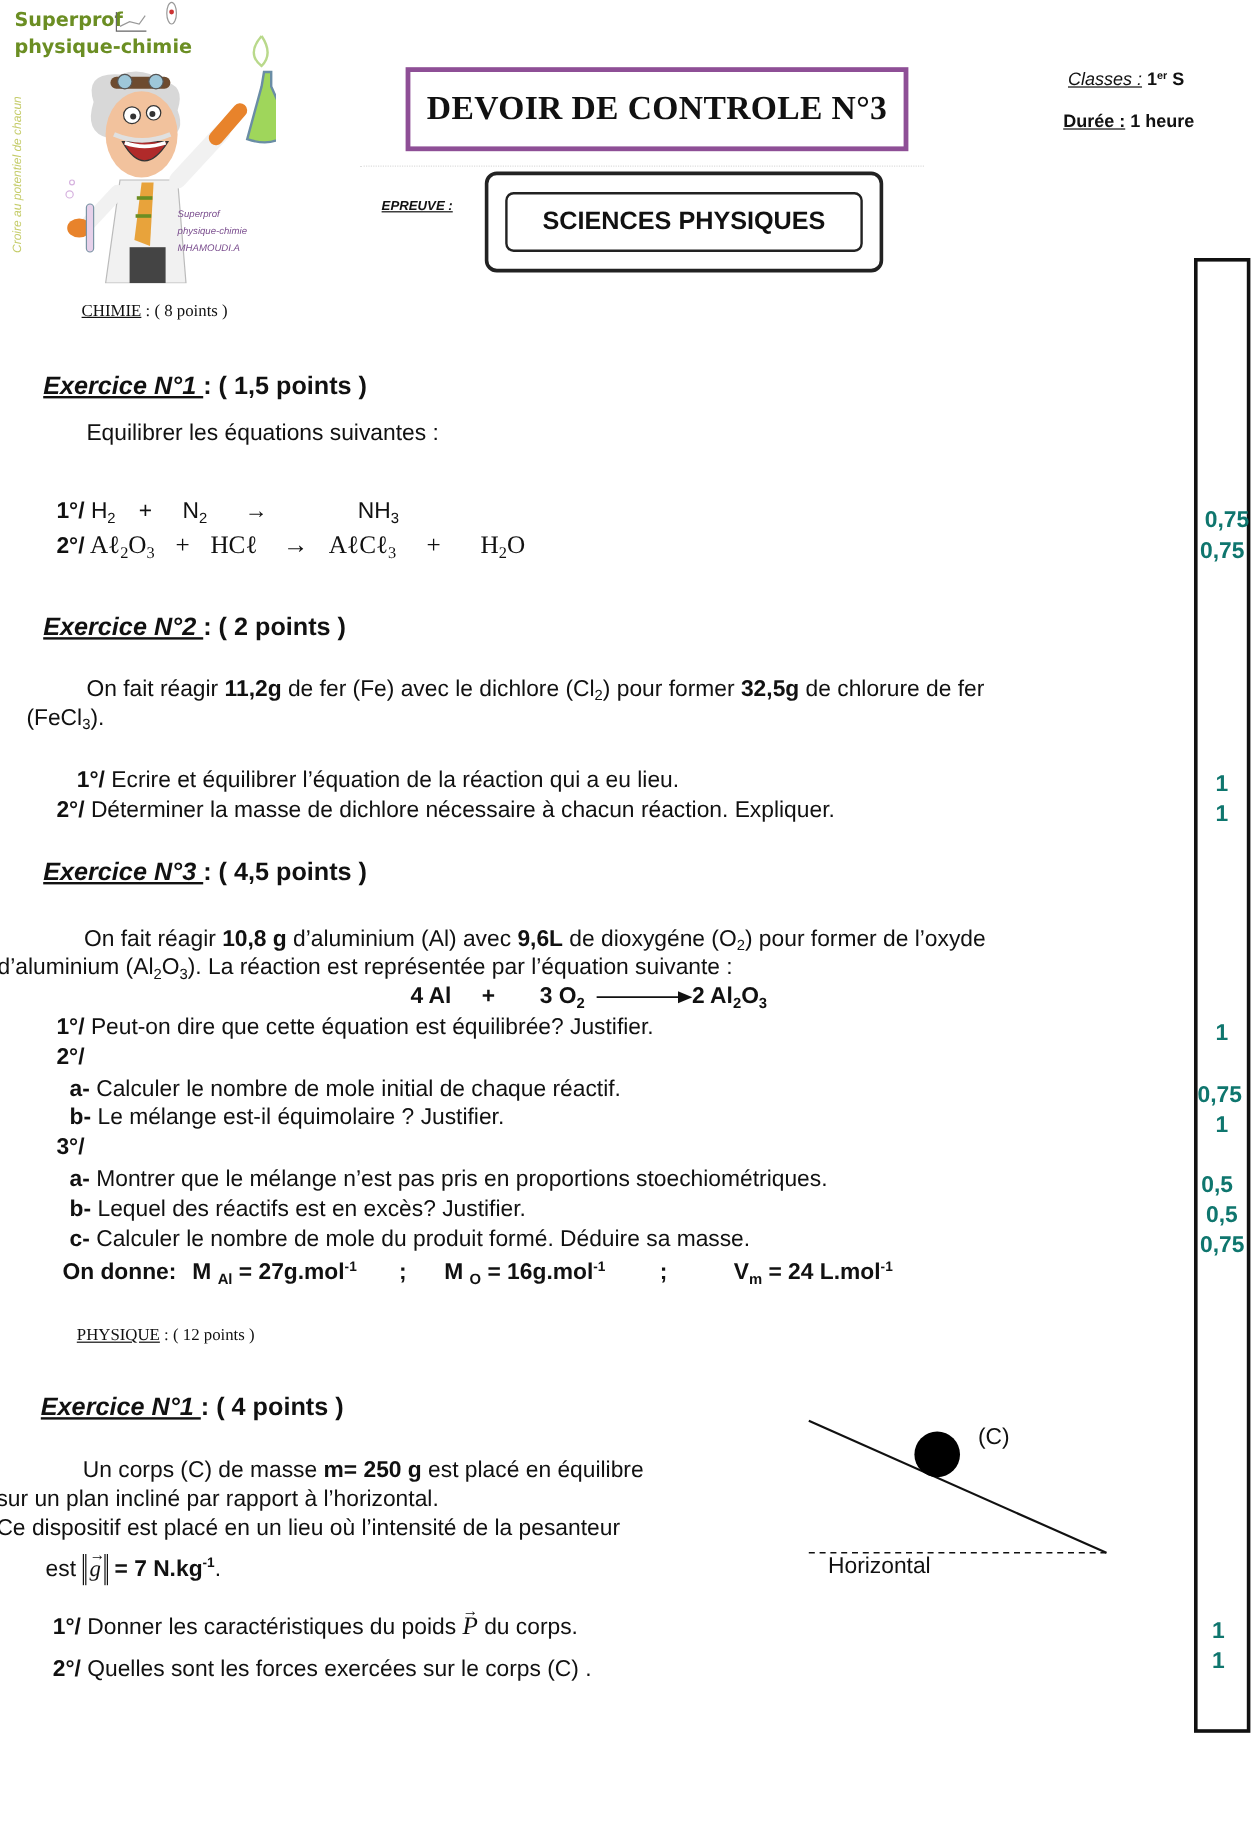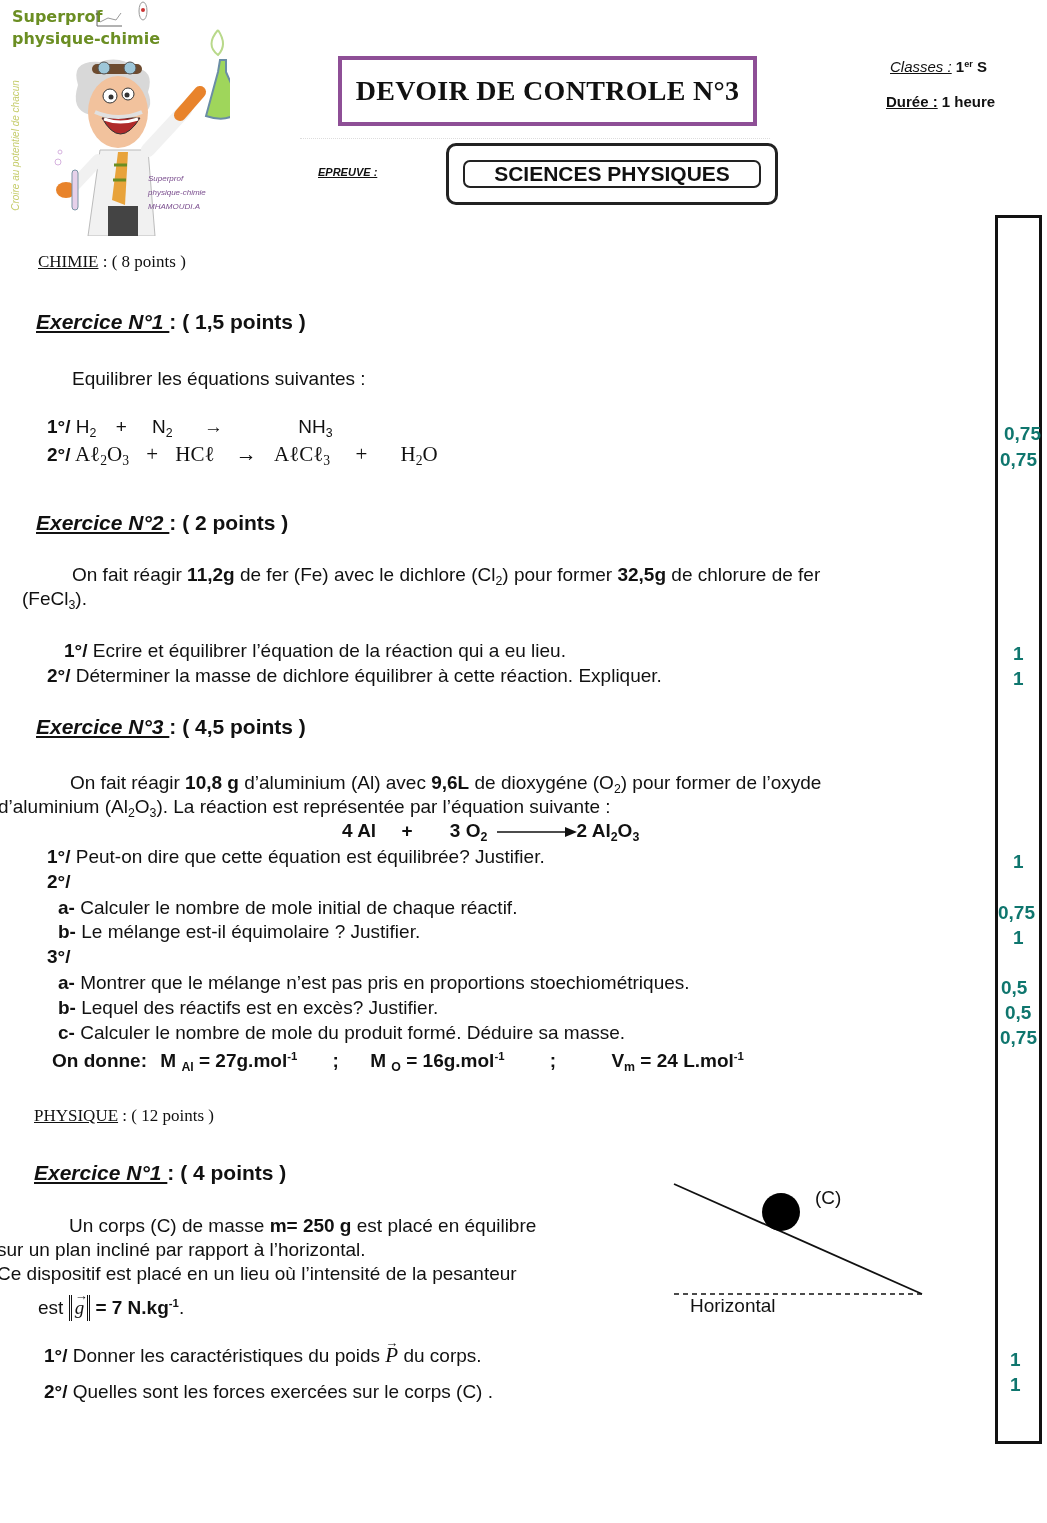--- a/index.html
+++ b/index.html
@@ -12,33 +12,33 @@
   .logo-side { left: 8px; top: 80px; width: 20px; height: 140px; }
   .logo-side span { position: absolute; left: -58px; top: 60px; transform: rotate(-90deg); white-space: nowrap; color: #c5cc6a; font-style: italic; font-size: 10px; }
   .logo-credit { left: 148px; top: 172px; color: #7a4d8e; font-style: italic; font-size: 8px; line-height: 14px; }
   .logo-art { left: 30px; top: 0px; }
 
   
   .title-box { left: 338px; top: 56px; width: 419px; height: 70px; border: 4px solid #8e4f96; box-sizing: border-box;
                display: flex; align-items: center; justify-content: center; font-family: "Liberation Serif", serif; font-size: 28px; font-weight: bold; letter-spacing: 0.3px; }
   .dotline { left: 300px; top: 138px; width: 470px; border-top: 1px dotted #ddd; }
   .epreuve { left: 318px; top: 166px; font-size: 11px; font-weight: bold; font-style: italic; text-decoration: underline; }
-  .subject-box { left: 404px; top: 143px; width: 332px; height: 62px; border: 3px solid #222; border-radius: 10px; box-sizing: border-box; padding: 14px; margin-left: 42px; }
+  .subject-box { left: 404px; top: 143px; width: 332px; height: 84px; border: 3px solid #222; border-radius: 10px; box-sizing: border-box; padding: 14px; }
   .subject-inner { width: 100%; height: 100%; border: 2px solid #222; border-radius: 7px; box-sizing: border-box; display: flex; align-items: center; justify-content: center; font-size: 21px; font-weight: bold; }
   .classes { left: 890px; top: 58px; font-size: 15px; }
   .classes .lbl { font-style: italic; text-decoration: underline; }
   .duree { left: 886px; top: 93px; font-size: 15px; font-weight: bold; }
   .duree .lbl { text-decoration: underline; }
 
   
   .bareme { left: 995px; top: 215px; width: 47px; height: 1229px; border: 3px solid #111; box-sizing: border-box; }
   .mark { position: absolute; font-weight: bold; font-size: 19px; color: #0f766e; }
 
   
-  .section { font-family: "Liberation Serif", serif; font-size: 17px; }
+  .section { font-family: "Liberation Serif", serif; font-size: 14px; margin-left: 30px; }
   .section .u { text-decoration: underline; font-weight: normal; }
   .ex { font-size: 21px; font-weight: bold; }
   .ex .u { font-style: italic; text-decoration: underline; }
   .txt { font-size: 19px; line-height: 24px; }
   b { font-weight: bold; }
   sub { font-size: 0.65em; vertical-align: -0.3em; line-height: 0; }
   sup { font-size: 0.6em; vertical-align: 0.6em; line-height: 0; }
   .eq { font-family: "Liberation Serif", serif; font-size: 21px; }
   .num { font-family: "Liberation Sans", sans-serif; font-weight: bold; font-size: 19px; }
   .vec { position: relative; display: inline-block; font-family: "Liberation Serif", serif; font-style: italic; }
@@ -136,21 +136,21 @@
   <span class="mark" style="left:12px; top:1156px;">1</span>
 </div>
 
 <div class="abs section" style="left:38px; top:252px;">
   <span class="u">CHIMIE</span><span> : ( 8 points )</span>
 </div>
 
 <div class="abs ex" style="left:36px; top:310px;">
   <span class="u">Exercice  N°1 </span><span>: ( 1,5 points )</span>
 </div>
-<div class="abs txt" style="left:72px; top:367px;text-align:right;">Equilibrer les équations suivantes :</div>
+<div class="abs txt" style="left:72px; top:350px;text-align:right;">Equilibrer les équations suivantes :</div>
 
 <div class="abs" style="left:47px; top:416px; font-size:19px;">
   <b>1°/</b>
   <span>H</span><sub>2</sub>
   <span style="margin-left:14px;">+</span>
   <span style="margin-left:20px;">N</span><sub>2</sub>
   <span style="margin-left:26px;">→</span>
   <span style="margin-left:70px;">NH</span><sub>3</sub>
 </div>
 <div class="abs" style="left:47px; top:442px;">
@@ -165,21 +165,21 @@
 </div>
 
 <div class="abs ex" style="left:36px; top:511px;">
   <span class="u">Exercice  N°2 </span><span>: (  2 points )</span>
 </div>
 <div class="abs txt" style="left:47px; top:563px; width:900px; text-indent:25px;">
   <span>On  fait réagir </span><b>11,2g</b><span> de fer (Fe) avec le dichlore (Cl</span><sub>2</sub><span>) pour former </span><b>32,5g</b><span> de chlorure de fer</span>
   <br><span style="margin-left:-25px;">(FeCl</span><sub>3</sub><span>).</span>
 </div>
 <div class="abs txt" style="left:64px; top:639px;"><b>1°/</b><span> Ecrire et équilibrer l’équation de la réaction qui a eu lieu.</span></div>
-<div class="abs txt" style="left:47px; top:664px;"><b>2°/</b><span> Déterminer la masse de dichlore équilibrer à cette réaction. Expliquer.</span></div>
+<div class="abs txt" style="left:47px; top:664px;"><b>2°/</b><span> Déterminer la masse de dichlore nécessaire à chacun réaction. Expliquer.</span></div>
 
 <div class="abs ex" style="left:36px; top:715px;">
   <span class="u">Exercice  N°3 </span><span>: ( 4,5 points )</span>
 </div>
 <div class="abs txt" style="left:34px; top:771px; width:920px; text-indent:36px;">
   <span>On fait réagir </span><b>10,8 g</b><span>  d’aluminium (Al) avec </span><b>9,6L</b><span> de dioxygéne (O</span><sub>2</sub><span>) pour former de l’oxyde</span>
   <br><span style="margin-left:-36px;">d’aluminium (Al</span><sub>2</sub><span>O</span><sub>3</sub><span>). La réaction est représentée par l’équation  suivante :</span>
 </div>
 <div class="abs" style="left:342px; top:820px; font-weight:bold; font-size:19px;">
   <span>4 Al</span>

